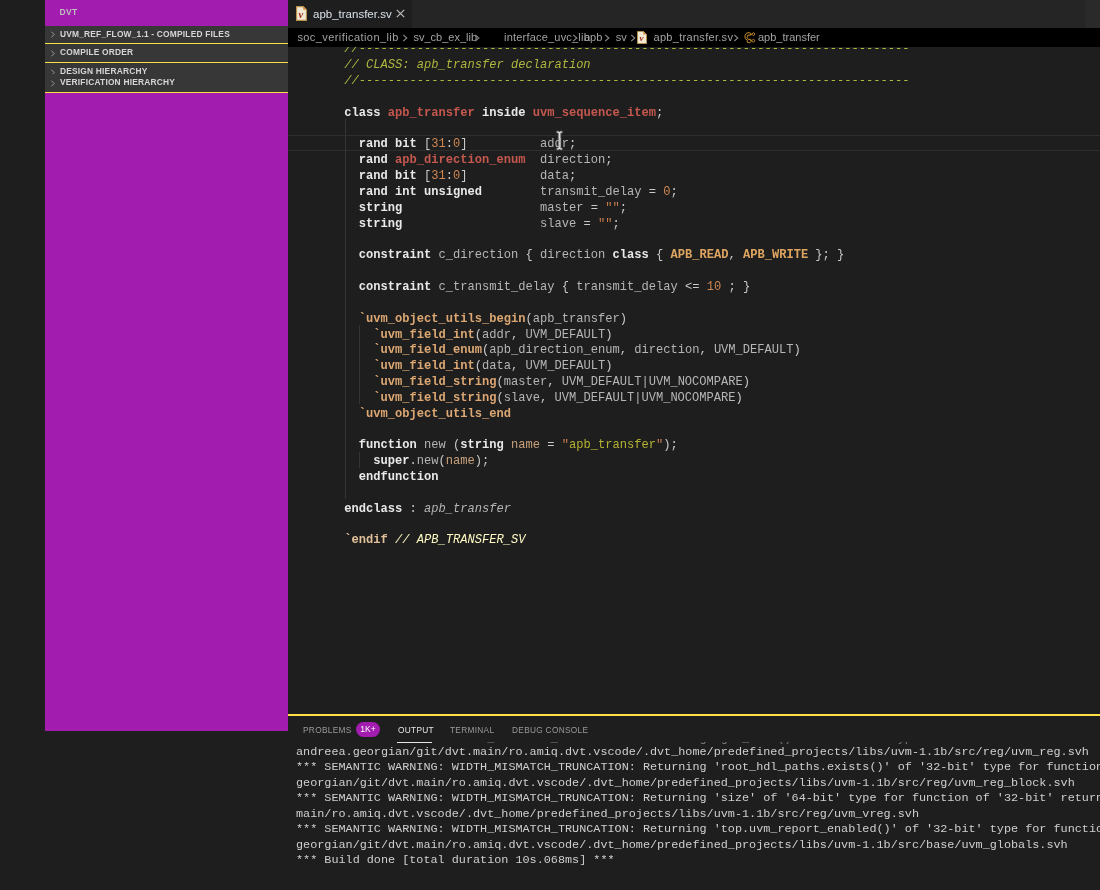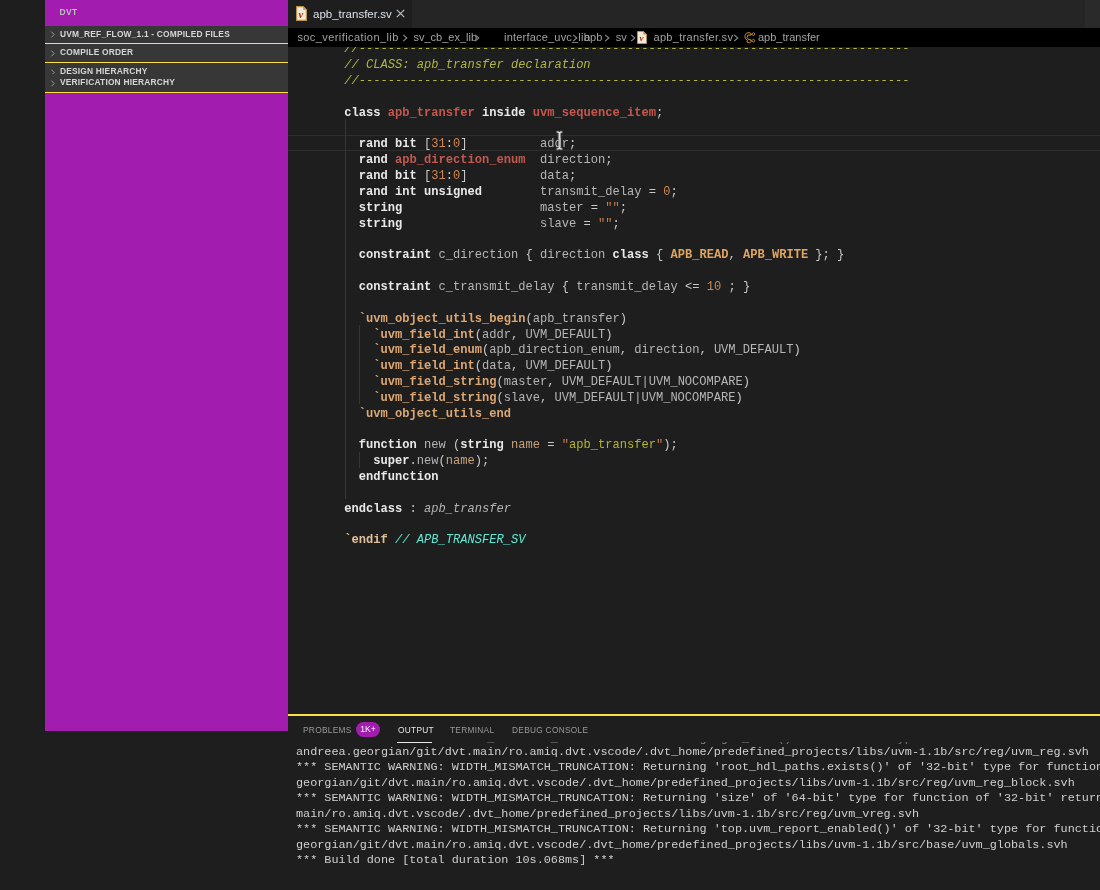--- a/index.html
+++ b/index.html
@@ -161,21 +161,21 @@
     <span class="mc">`uvm_field_string</span>(<span class="i">master</span>, <span class="i">UVM_DEFAULT|UVM_NOCOMPARE</span>)
     <span class="mc">`uvm_field_string</span>(<span class="i">slave</span>, <span class="i">UVM_DEFAULT|UVM_NOCOMPARE</span>)
   <span class="mc">`uvm_object_utils_end</span>
 
   <span class="k">function</span> <span class="i">new</span> (<span class="k">string</span> <span class="pa">name</span> = <span class="sq">"</span><span class="sc">apb_transfer</span><span class="sq">"</span>);
     <span class="k">super</span>.<span class="i">new</span>(<span class="pa">name</span>);
   <span class="k">endfunction</span>
 
 <span class="k">endclass</span> : <span class="i it">apb_transfer</span>
 
-<span class="mc" style="color:#e2c09a">`endif</span> <span class="c" style="color:#5eead4">// APB_TRANSFER_SV</span>
+<span class="mc" style="color:#e2c09a">`endif</span> <span class="c" style="color:#fef9c3">// APB_TRANSFER_SV</span>
 </div>
   </div>
   <div id="panel">
     <div id="ptabs">
       <span class="pt" style="left:15px;">PROBLEMS</span>
       <span class="badge">1K+</span>
       <span class="pt" style="left:110px;color:#e7e7e7;">OUTPUT</span>
       <span class="pt" style="left:162px;">TERMINAL</span>
       <span class="pt" style="left:224px;">DEBUG CONSOLE</span>
       <div style="position:absolute;left:109px;top:26px;width:35px;height:1px;background:#e7e7e7;"></div>

